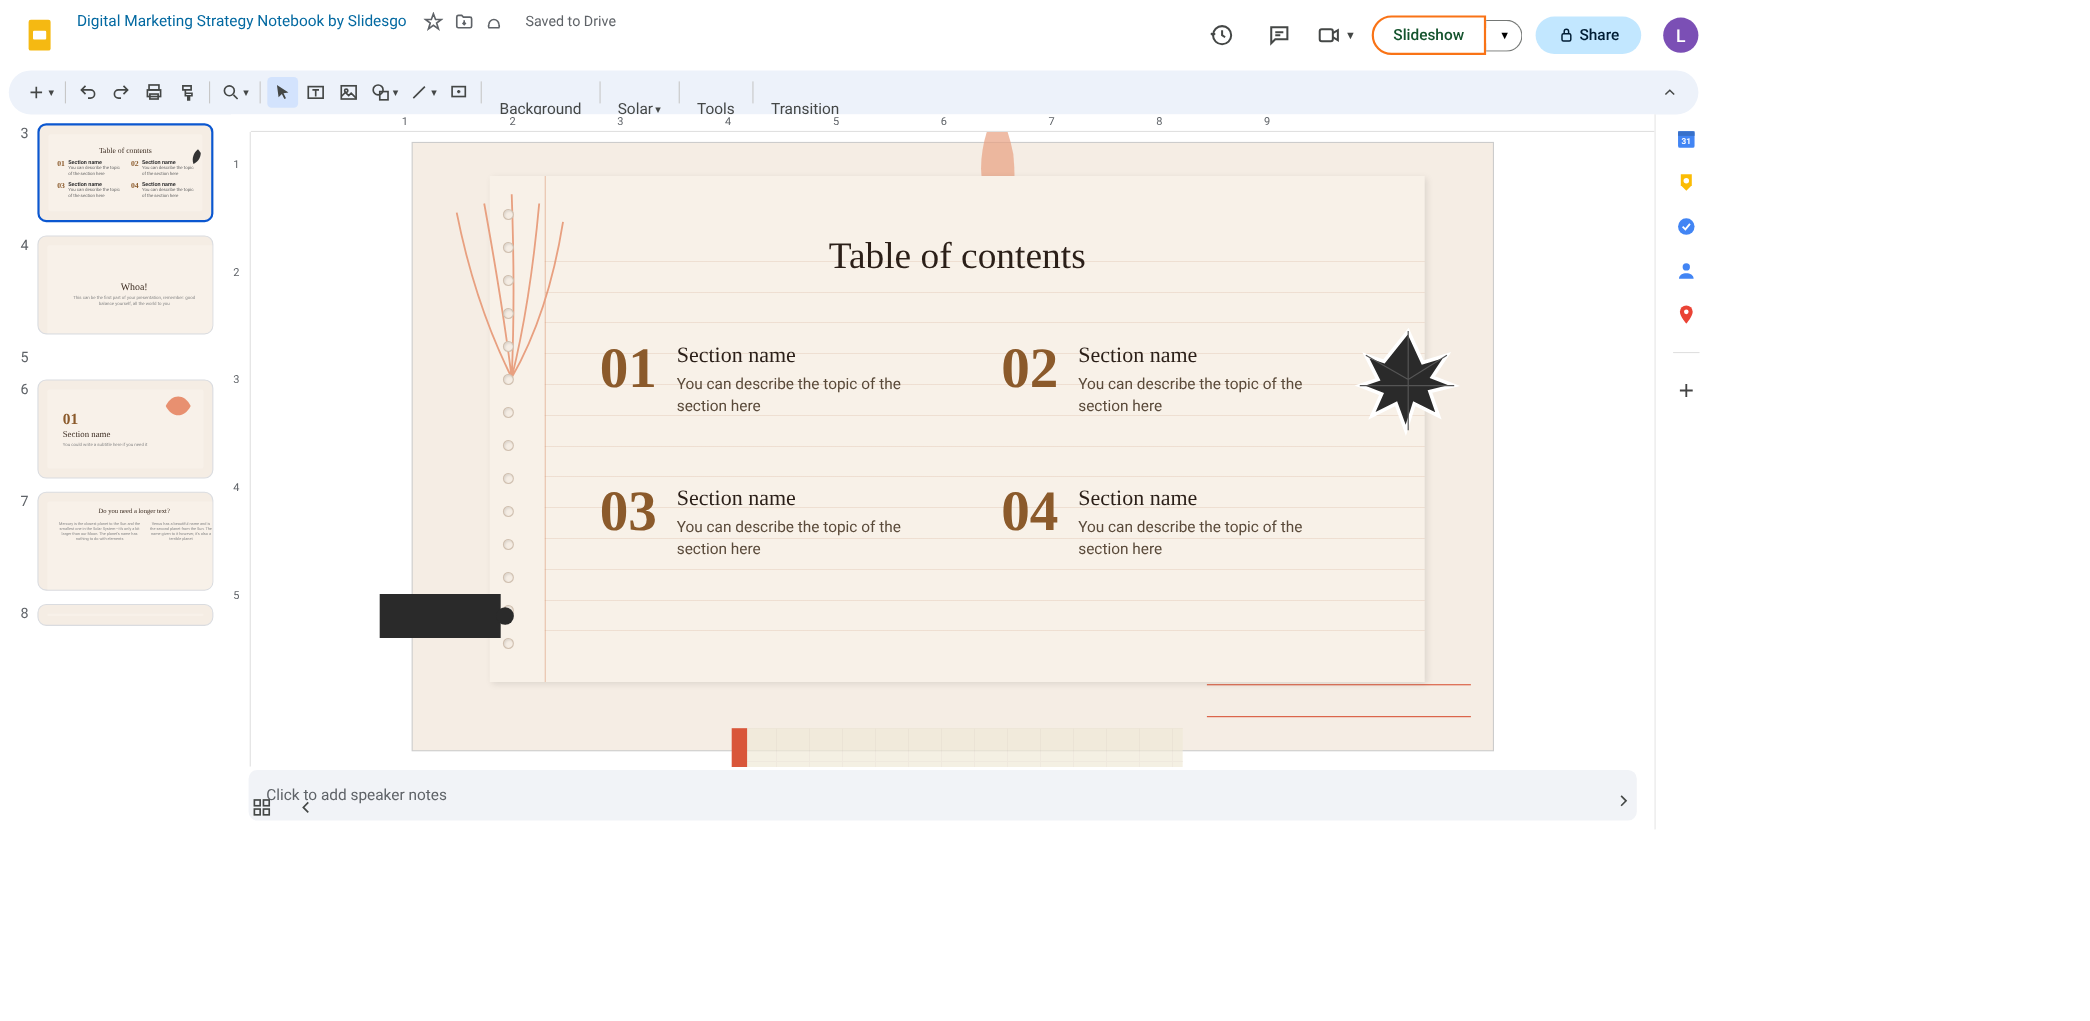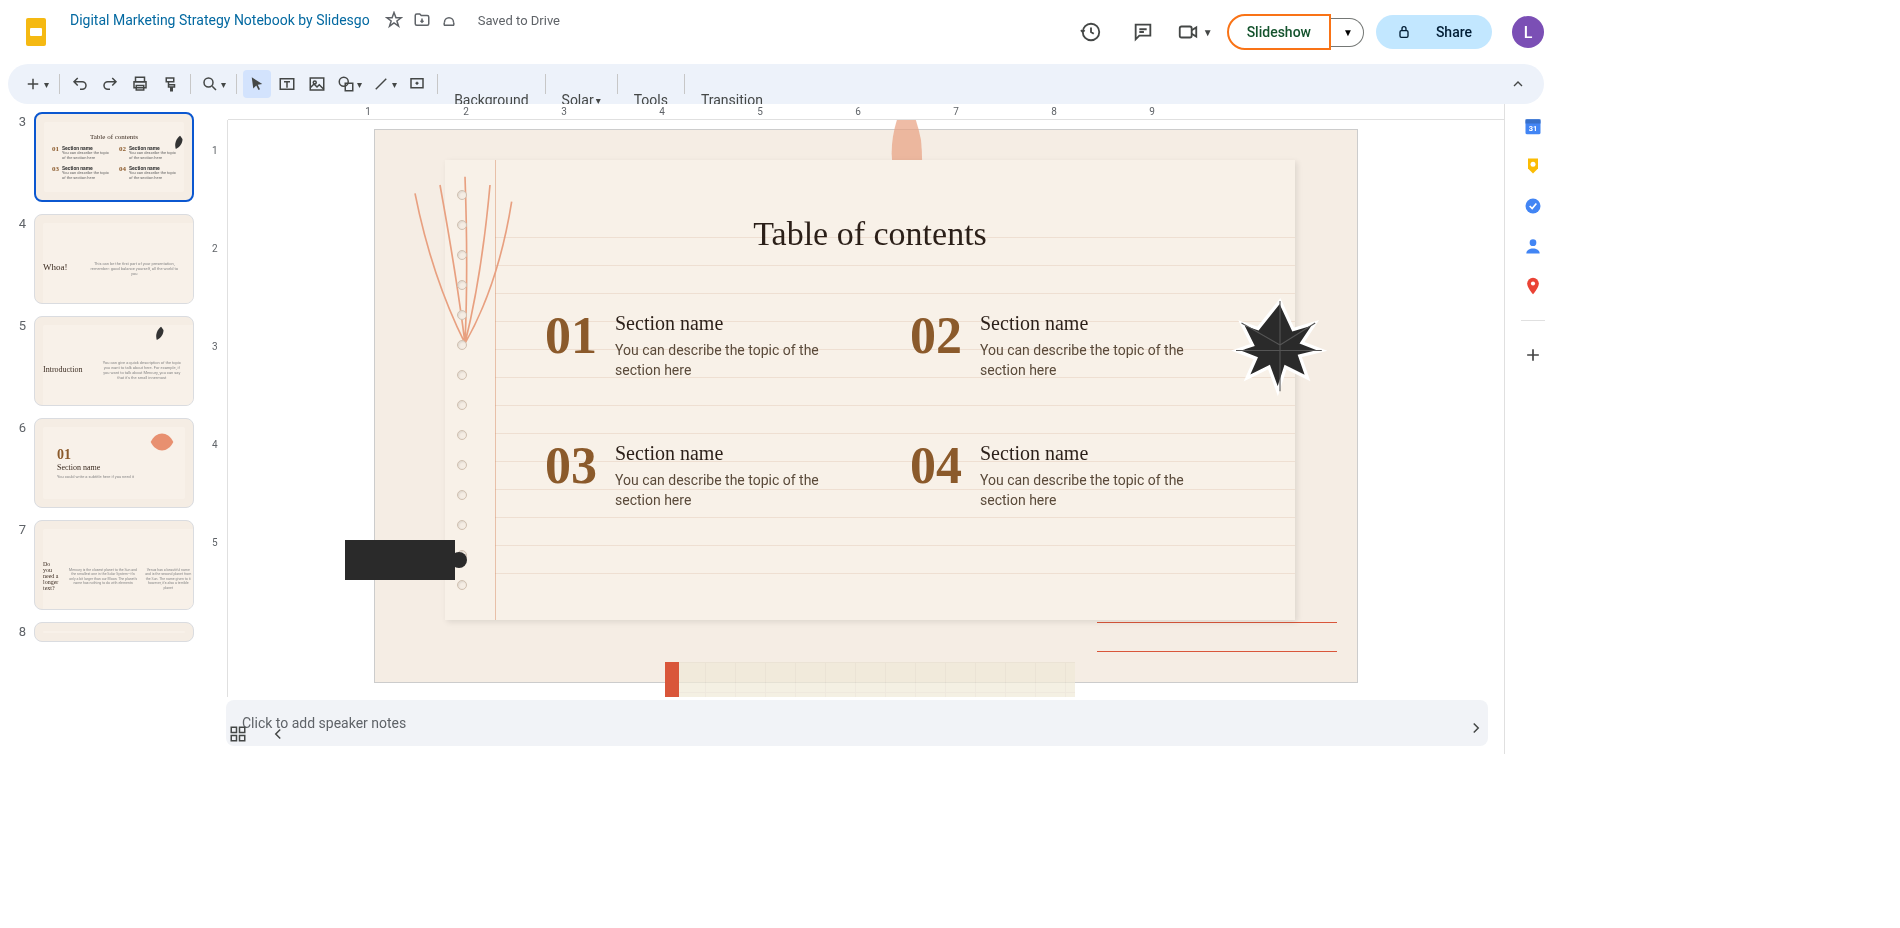--- a/index.html
+++ b/index.html
@@ -15,21 +15,21 @@
 .save-status { font-size: 13px; color: #5f6368; display:flex; align-items:center; gap:20px;}
 .menubar { display: flex; gap: 2px; margin-top: 2px; }
 .menu-item { font-size: 14px; color: #202124; padding: 4px 8px; border-radius: 4px; cursor: pointer; }
 
 .header-right { display: flex; align-items: center; gap: 12px; padding-top:4px; }
 .hr-icon { width: 40px; height: 40px; display:flex; align-items:center; justify-content:center; color:#444746; border-radius:50%; cursor:pointer; }
 .meet-btn { display:flex; align-items:center; gap:2px; }
 .slideshow-group { display:flex; align-items:center; }
 .slideshow-btn { border:2px solid #f97316; border-radius: 20px 0 0 20px; padding: 8px 18px; font-size:14px; color:#14532d; cursor:pointer; font-weight:500; }
 .slideshow-dd { border:1px solid #747775; border-left:none; border-radius: 0 20px 20px 0; padding:8px 10px; cursor:pointer; display:flex; align-items:center;}
-.share-btn { background:#c2e7ff; border-radius:20px; padding:9px 20px; display:flex; align-items:center; gap:24px; font-size:14px; font-weight:500; color:#001d35; cursor:pointer;text-align:right; }
+.share-btn { background:#c2e7ff; border-radius:20px; padding:9px 20px; display:flex; align-items:center; gap:4px; font-size:14px; font-weight:500; color:#001d35; cursor:pointer;text-align:right; }
 .avatar { width:32px; height:32px; border-radius:50%; background:#7b4fb5; color:#fff; display:flex; align-items:center; justify-content:center; font-weight:500; margin-left:8px; cursor:pointer; }
 
 .toolbar-wrap { padding: 0 16px 0 8px; display:flex; align-items:center; }
 .toolbar { background:#edf2fa; border-radius: 24px; height: 40px; flex:1; display:flex; align-items:center; padding: 0 12px; gap:2px; }
 .tb-btn { height:28px; min-width:28px; padding:0 4px; display:flex; align-items:center; justify-content:center; border-radius:4px; cursor:pointer; color:#444746; font-size:14px; }
 .tb-btn.active { background:#d3e3fd; }
 .tb-sep { width:1px; height:20px; background:#c7c7c7; margin:0 4px; }
 .tb-text { font-size:14px; color:#444746; padding:0 10px; cursor:pointer; height:28px; display:flex; align-items:center; border-radius:4px;margin-top:32px;}
 .tb-collapse { margin-left:auto; }
 .dd-arrow { font-size:10px; margin-left:2px;}
@@ -43,21 +43,21 @@
 .thumb { width:160px; height:90px; border-radius:8px; border:1px solid #dadce0; background:#f5ede4; position:relative; overflow:hidden; cursor:pointer; }
 .thumb.active { border:2px solid #0b57d0; }
 .thumb-inner { position:absolute; inset:8px; background:#f8f1e9; border-radius:2px; display:flex; flex-direction:column; align-items:center; justify-content:center; }
 .thumb-title-tiny { font-size:7px; color:#3b2b20; font-family:Georgia,serif; }
 .thumb-mini-grid { display:grid; grid-template-columns:1fr 1fr; gap:4px 10px; margin-top:4px; padding:0 8px; width:100%; }
 .mini-item { display:flex; gap:3px; align-items:flex-start;}
 .mini-num { font-size:7px; color:#8b5a2b; font-weight:bold; font-family:Georgia,serif;}
 .mini-text { font-size:4px; color:#666; line-height:1.2;}
 .mini-sec { font-size:5px; color:#333; font-weight:bold;}
 
-.thumb-centered { display:flex; flex-direction:row; align-items:center; justify-content:center; width:100%; height:100%;}
+.thumb-centered { display:flex; flex-direction:column; align-items:center; justify-content:center; width:100%; height:100%;}
 .thumb-whoa { font-size:9px; font-family:Georgia,serif; color:#3b2b20; }
 .thumb-sub-tiny { font-size:4px; color:#888; margin-top:2px; text-align:center; padding:0 20px;}
 .thumb-leaf { position:absolute; width:20px; height:20px; }
 
 .canvas-area { flex:1; position:relative; background:#fff; display:flex; flex-direction:column; }
 .ruler-h { height:16px; border-bottom:1px solid #e0e0e0; margin-left:18px; position:relative; font-size:10px; color:#5f6368; overflow:hidden;}
 .ruler-label { position:absolute; top:2px; transform:translateX(-50%); }
 .canvas-body { flex:1; display:flex; overflow:hidden; }
 .ruler-v { width:18px; border-right:1px solid #e0e0e0; position:relative; font-size:10px; color:#5f6368;}
 .ruler-v .ruler-label { left:2px; top:auto; transform:translateY(-50%); }
@@ -314,29 +314,20 @@
       <div class="thumb">
           <div class="thumb-inner thumb-centered">
             <div class="thumb-whoa">Whoa!</div>
             <div class="thumb-sub-tiny">This can be the first part of your presentation, remember: good balance yourself, all the world to you</div>
           </div>
         </div>
     </div>
 
     <div class="slide-item">
       <div class="slide-num">5</div>
-      <div class="thumb">
-          <div class="thumb-inner thumb-centered">
-            <div class="thumb-whoa" style="font-size:8px">Introduction</div>
-            <div class="thumb-sub-tiny">You can give a quick description of the topic you want to talk about here. For example, if you want to talk about Mercury, you can say that it's the small innermost</div>
-          </div>
-          <svg class="thumb-leaf" style="right:22px;top:8px" viewBox="0 0 24 24" fill="#333">
-            <path d="M12 2C7 6 5 12 7 18c4-2 8-6 8-12 0 0-2-3-3-4z"></path>
-          </svg>
-        </div>
     </div>
 
     <div class="slide-item">
       <div class="slide-num">6</div>
       <div class="thumb">
           <div class="thumb-inner" style="align-items:flex-start;padding:10px 14px;">
             <div style="font-size:14px;font-family:Georgia,serif;color:#8b5a2b;font-weight:bold">01</div>
             <div style="font-size:8px;font-family:Georgia,serif;color:#3b2b20">Section name</div>
             <div class="thumb-sub-tiny" style="padding:0;text-align:left">You could write a subtitle here if you need it</div>
           </div>

